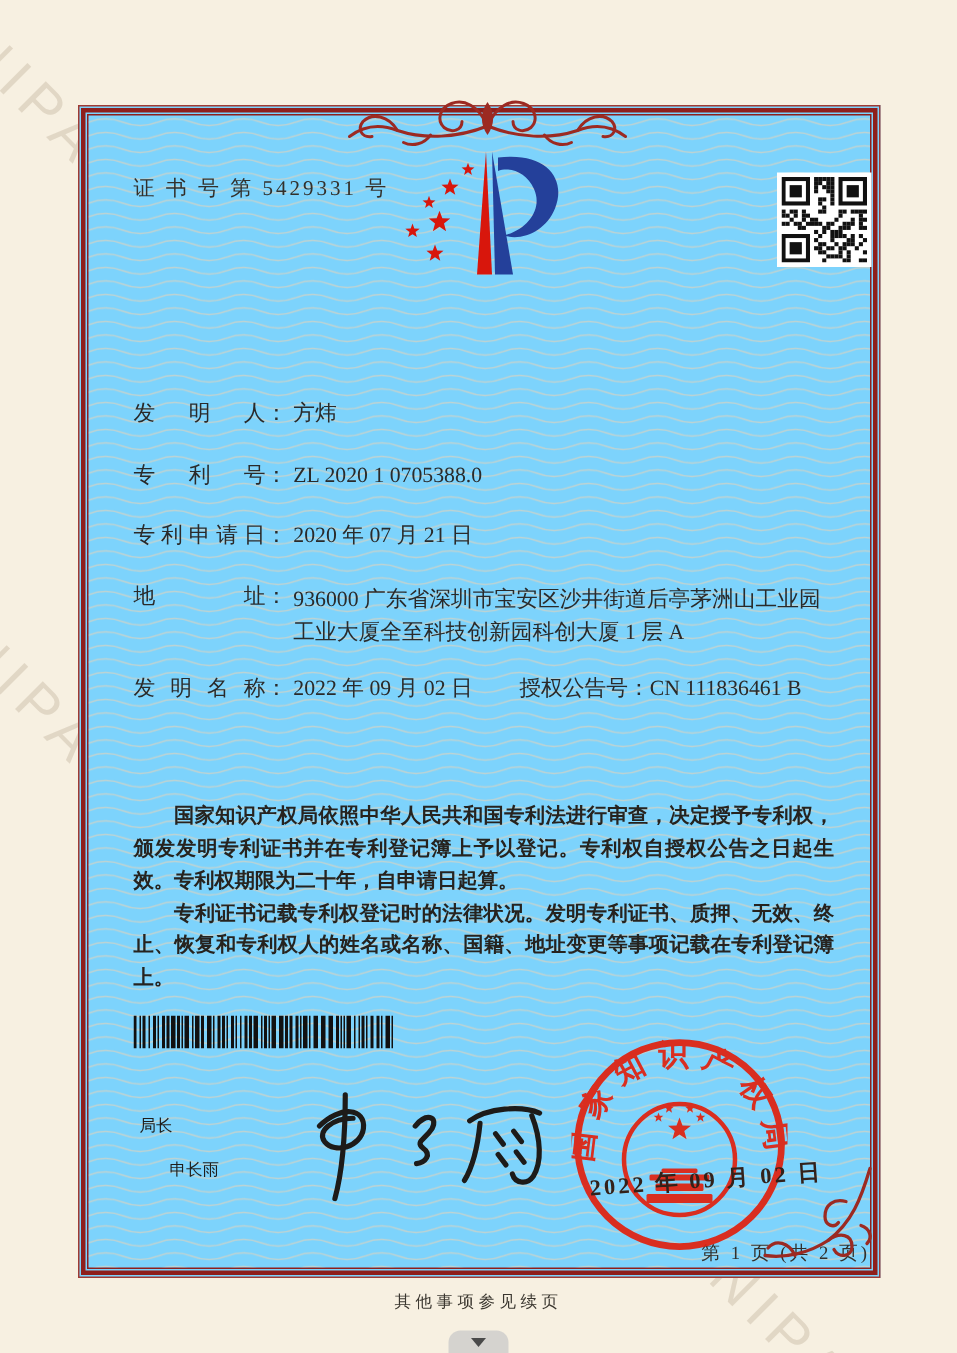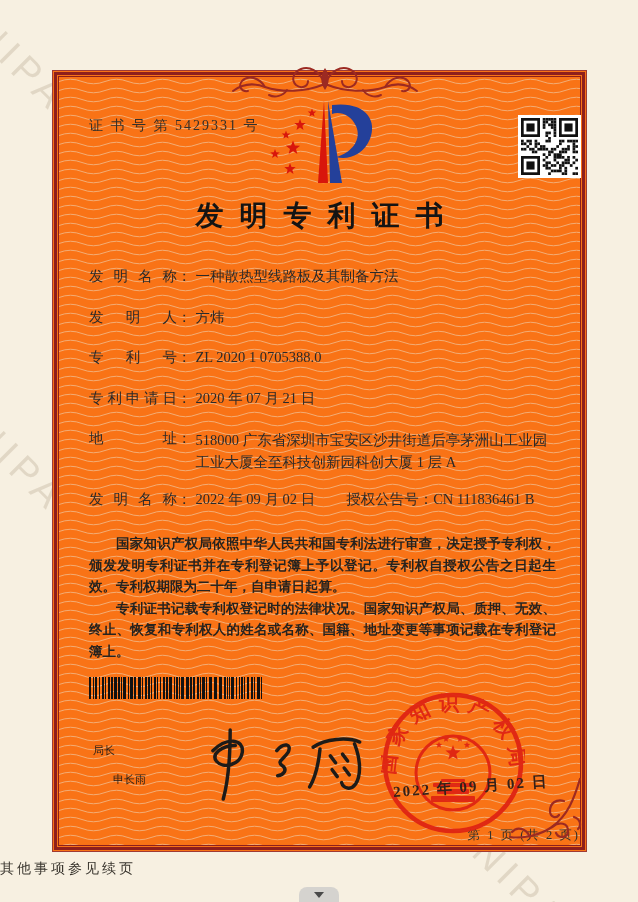--- a/index.html
+++ b/index.html
@@ -11,21 +11,21 @@
   }
   .wm{
     position:absolute;transform:rotate(45deg);transform-origin:left top;
     font-family:"Liberation Sans","DejaVu Sans",sans-serif;
     font-size:38px;letter-spacing:7px;font-weight:400;
     color:rgba(168,152,126,0.28);pointer-events:none;white-space:nowrap;z-index:1;
   }
   .wm.tan{color:rgba(214,188,152,0.45);}
   .frame{
     position:absolute;left:52px;top:70px;width:533px;height:780px;
-    border:1px solid #a03a33;background:#f97316;z-index:2;
+    border:1px solid #a03a33;background:#7dd3fc;z-index:2;
   }
   .frame-mid{position:absolute;inset:1px;border:3px solid #8e1f1c;}
   .frame-in{position:absolute;inset:1px;border:1px solid #8e1f1c;}
   .inner{position:absolute;inset:0;}
   .waves{position:absolute;inset:0;width:100%;height:100%;opacity:.6;}
   .certno{
     position:absolute;left:30px;top:40px;font-size:14px;letter-spacing:2px;color:#33302b;z-index:5;
   }
   .logo{position:absolute;left:203px;top:20px;width:126px;height:94px;z-index:5;}
   .qr{position:absolute;left:459px;top:38px;width:57px;height:57px;background:#fff;padding:3px;z-index:5;}
@@ -54,22 +54,22 @@
   .seal{position:absolute;left:322px;top:614px;width:144px;height:144px;z-index:6;opacity:.94;}
   .sealdate{
     position:absolute;left:334px;top:700px;width:170px;z-index:7;
     font-size:15px;font-weight:bold;color:#33211a;letter-spacing:2px;
     transform:rotate(-4deg);white-space:nowrap;
   }
   .pagenum{position:absolute;left:0;right:0;top:750px;text-align:right;font-size:12.5px;letter-spacing:2px;color:#33302b;z-index:5;}
   .ornament-top{position:absolute;left:166px;top:-17px;width:200px;height:44px;z-index:8;}
   .ornament-corner{position:absolute;right:-6px;bottom:-8px;width:82px;height:82px;z-index:8;}
   .note{
-    position:absolute;left:0;right:0;top:860px;text-align:left;
-    font-size:14px;letter-spacing:3px;color:#3a362f;z-index:3;
+    position:absolute;left:0;right:0;top:860px;text-align:center;
+    font-size:11px;letter-spacing:3px;color:#3a362f;z-index:3;
   }
   .scrollpill{
     position:absolute;left:299px;top:887px;width:40px;height:15px;border-radius:8px 8px 0 0;
     background:#d5d3cf;z-index:9;display:flex;align-items:center;justify-content:center;
   }
   .scrollpill .tri{width:0;height:0;border-left:5px solid transparent;border-right:5px solid transparent;border-top:6px solid #4a4a4a;}
 </style>
 </head>
 <body>
 
@@ -266,46 +266,42 @@
               <rect x="6" y="6" width="9" height="9"></rect>
               <rect x="42" y="0" width="21" height="21"></rect>
               <rect x="45" y="3" width="15" height="15" fill="#fff"></rect>
               <rect x="48" y="6" width="9" height="9"></rect>
               <rect x="0" y="42" width="21" height="21"></rect>
               <rect x="3" y="45" width="15" height="15" fill="#fff"></rect>
               <rect x="6" y="48" width="9" height="9"></rect>
             </g>
     </svg>
 
-    <div class="title">发明专利证书</div>
 
     <div class="fields">
-      <div class="frow">
-        <span class="flabel">发明名称</span><span class="fcolon">：</span><span class="fval">一种散热型线路板及其制备方法</span>
-      </div>
       <div class="frow">
         <span class="flabel">发明人</span><span class="fcolon">：</span><span class="fval">方炜</span>
       </div>
       <div class="frow">
         <span class="flabel">专利号</span><span class="fcolon">：</span><span class="fval">ZL 2020 1 0705388.0</span>
       </div>
       <div class="frow">
         <span class="flabel">专利申请日</span><span class="fcolon">：</span><span class="fval">2020 年 07 月 21 日</span>
       </div>
       <div class="frow" style="margin-bottom:17px;">
-        <span class="flabel">地址</span><span class="fcolon">：</span><span class="fval" style="line-height:22px;"><span>518000 广东省深圳市宝安区沙井街道后亭茅洲山工业园</span><br><span>工业大厦全至科技创新园科创大厦 1 层 A</span></span>
+        <span class="flabel">地址</span><span class="fcolon">：</span><span class="fval" style="line-height:22px;"><span>936000 广东省深圳市宝安区沙井街道后亭茅洲山工业园</span><br><span>工业大厦全至科技创新园科创大厦 1 层 A</span></span>
       </div>
       <div class="frow">
         <span class="flabel">发明名称</span><span class="fcolon">：</span><span class="fval">2022 年 09 月 02 日</span><span class="fval2"><span>授权公告号</span>：<span>CN 111836461 B</span></span>
       </div>
     </div>
 
     <div class="paras">
       <p>国家知识产权局依照中华人民共和国专利法进行审查，决定授予专利权，颁发发明专利证书并在专利登记簿上予以登记。专利权自授权公告之日起生效。专利权期限为二十年，自申请日起算。</p>
-      <p>专利证书记载专利权登记时的法律状况。国家知识产权局、质押、无效、终止、恢复和专利权人的姓名或名称、国籍、地址变更等事项记载在专利登记簿上。</p>
+      <p>专利证书记载专利权登记时的法律状况。发明专利证书、质押、无效、终止、恢复和专利权人的姓名或名称、国籍、地址变更等事项记载在专利登记簿上。</p>
     </div>
 
     <svg class="barcode" viewBox="0 0 176 22" preserveAspectRatio="none">
       <g id="barcode-bars" fill="#111111">
               <rect x="0" y="0" width="2" height="22"></rect>
               <rect x="4" y="0" width="1" height="22"></rect>
               <rect x="6" y="0" width="2" height="22"></rect>
               <rect x="10" y="0" width="1" height="22"></rect>
               <rect x="13" y="0" width="2" height="22"></rect>
               <rect x="16" y="0" width="1" height="22"></rect>

